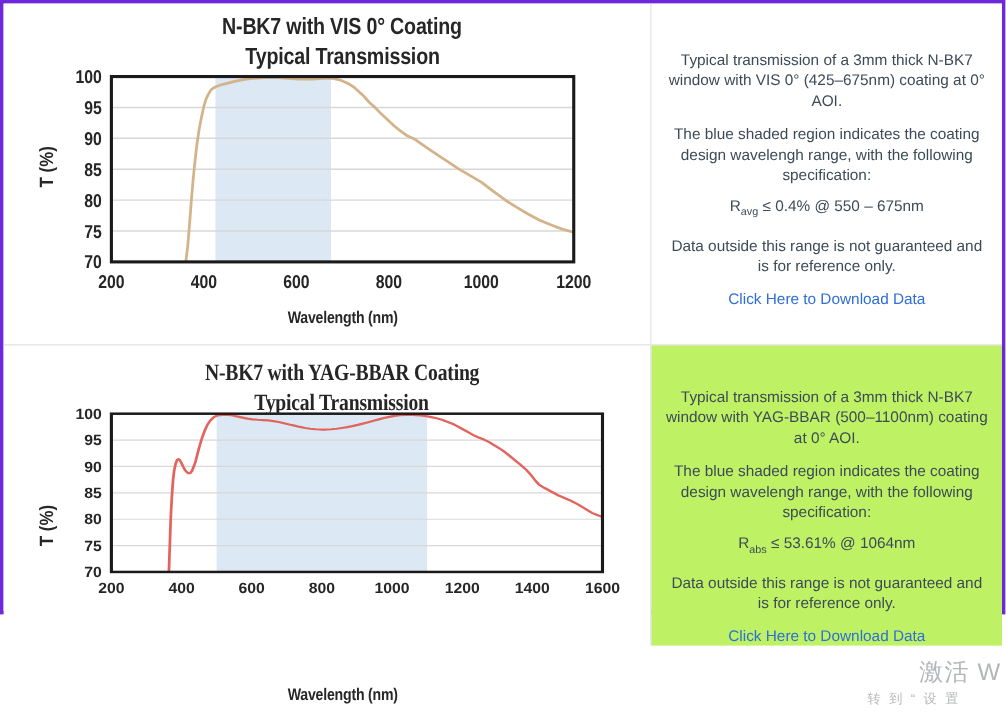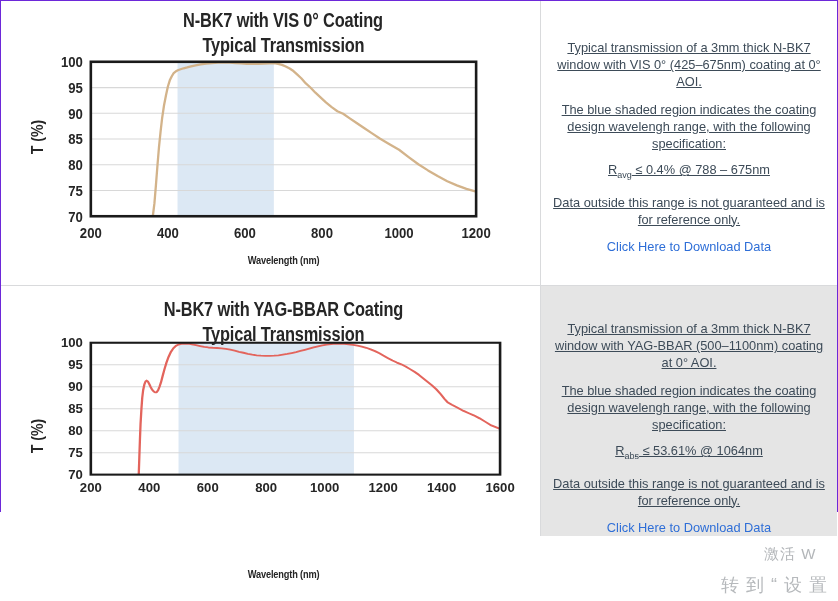--- a/index.html
+++ b/index.html
@@ -1,56 +1,56 @@
 <!DOCTYPE html>
 <html><head>
 <meta charset="utf-8">
 <style>
   * { margin:0; padding:0; box-sizing:border-box; }
   html,body { width:838px; height:601px; overflow:hidden; background:#fff;
     font-family:"Liberation Sans", sans-serif; }
   .page { position:relative; width:838px; height:512px;
-    border:1px solid #6d28d9; display:grid;
+    border:3px solid #6d28d9; display:grid;
     grid-template-columns:540px 1fr; grid-template-rows:285px 1fr; }
   .cell { position:relative; background:#fff; }
   .cell.br-line { border-right:1px solid #d9dadc; }
   .cell.bb-line { border-bottom:1px solid #d9dadc; }
-  .info-alt { background:#e5e5e5; }
+  .info-alt { background:#bef264; }
 
   
   .chart-title { position:absolute; left:25px; right:0; text-align:center;
     font-weight:bold; font-size:19.5px; line-height:25px; color:#262626; z-index:2; }
-  .t1 { top:7px; } .t2 { top:11px; }
+  .t1 { top:7px; } .t2 { top:11px;font-family:Liberation Serif, serif; }
   .scalex { display:inline-block; transform:scaleX(0.84); transform-origin:center;
     white-space:nowrap; letter-spacing:-0.2px; }
   svg.plot { position:absolute; left:0; top:0; width:100%; height:100%; z-index:1; }
   .tick { font-family:"Liberation Sans", sans-serif; font-weight:bold;
     font-size:15.5px; fill:#262626; }
   .ylabel { position:absolute; left:6px; width:62px; text-align:center;
     font-weight:bold; font-size:16px; color:#262626;
     transform:rotate(-90deg) scaleX(0.88); z-index:2; }
   .yl1 { top:127px; } .yl2 { top:141px; }
   .xlabel { position:absolute; left:90px; width:386px; text-align:center;
-    font-weight:bold; font-size:11px; color:#262626; z-index:2; }
+    font-weight:bold; font-size:14px; color:#262626; z-index:2; }
   .xl1 { top:253px; } .xl2 { top:282px; }
 
   
   .info { padding:38px 11px 0; text-align:center; color:#3d4b58;
-    font-size:12.8px; line-height:17.2px;text-decoration:underline; }
+    font-size:12.8px; line-height:17.2px; }
   .info.lower { padding-top:34px; }
   .info p { margin-bottom:10px; }
   .specs { margin:2px 0 10px; }
   .spec-line { line-height:15.8px; }
   .spec-line sub { font-size:9px; }
   .dl { color:#2e6ed7; cursor:pointer; text-decoration:none; display:inline-block; }
 
   
-  .wm1 { position:absolute; left:763px; top:544px; font-size:15px;
+  .wm1 { position:absolute; left:763px; top:544px; font-size:20px;
     color:#b3b6b9; letter-spacing:1px; white-space:nowrap; z-index:5; }
-  .wm2 { position:absolute; left:720px; top:572px; font-size:18px;
+  .wm2 { position:absolute; left:720px; top:572px; font-size:11px;
     color:#b6b9bc; letter-spacing:7px; white-space:nowrap; z-index:5; }
 </style>
 </head>
 <body>
 
 <div class="page">
 
   <section class="cell chart-cell br-line bb-line">
     <div class="chart-title t1">
       <span class="scalex">N-BK7 with VIS 0° Coating</span><br>
@@ -85,21 +85,21 @@
     <div class="ylabel yl1">T (%)</div>
     <div class="xlabel xl1">
       <span class="scalex">Wavelength (nm)</span>
     </div>
   </section>
 
   <section class="cell info bb-line">
     <p>Typical transmission of a 3mm thick N-BK7 window with VIS 0° (425–675nm) coating at 0° AOI.</p>
     <p>The blue shaded region indicates the coating design wavelengh range, with the following specification:</p>
     <div class="specs">
-        <div class="spec-line"><span>R</span><sub>avg</sub><span> ≤ 0.4% @ 788 – 675nm</span></div>
+        <div class="spec-line"><span>R</span><sub>avg</sub><span> ≤ 0.4% @ 550 – 675nm</span></div>
       </div>
     <p>Data outside this range is not guaranteed and is for reference only.</p>
     <a class="dl">Click Here to Download Data</a>
   </section>
 
   <section class="cell chart-cell br-line">
     <div class="chart-title t2">
       <span class="scalex">N-BK7 with YAG-BBAR Coating</span><br>
       <span class="scalex">Typical Transmission</span>
     </div>

